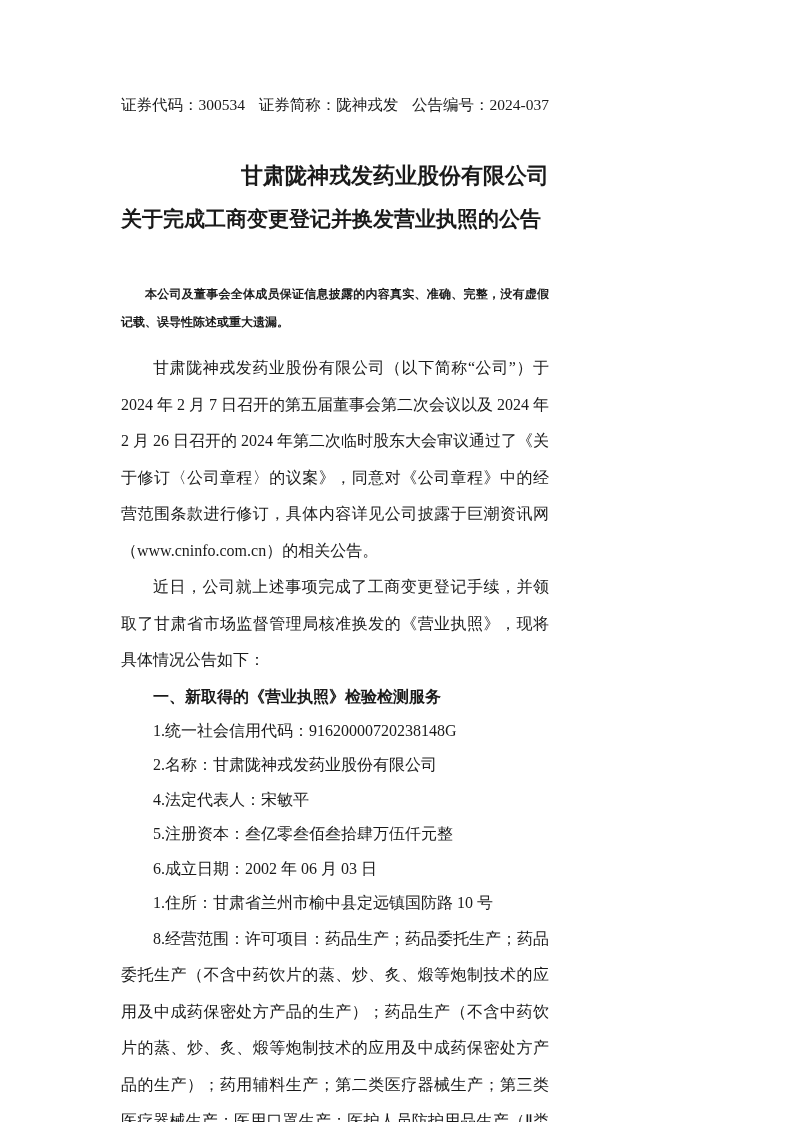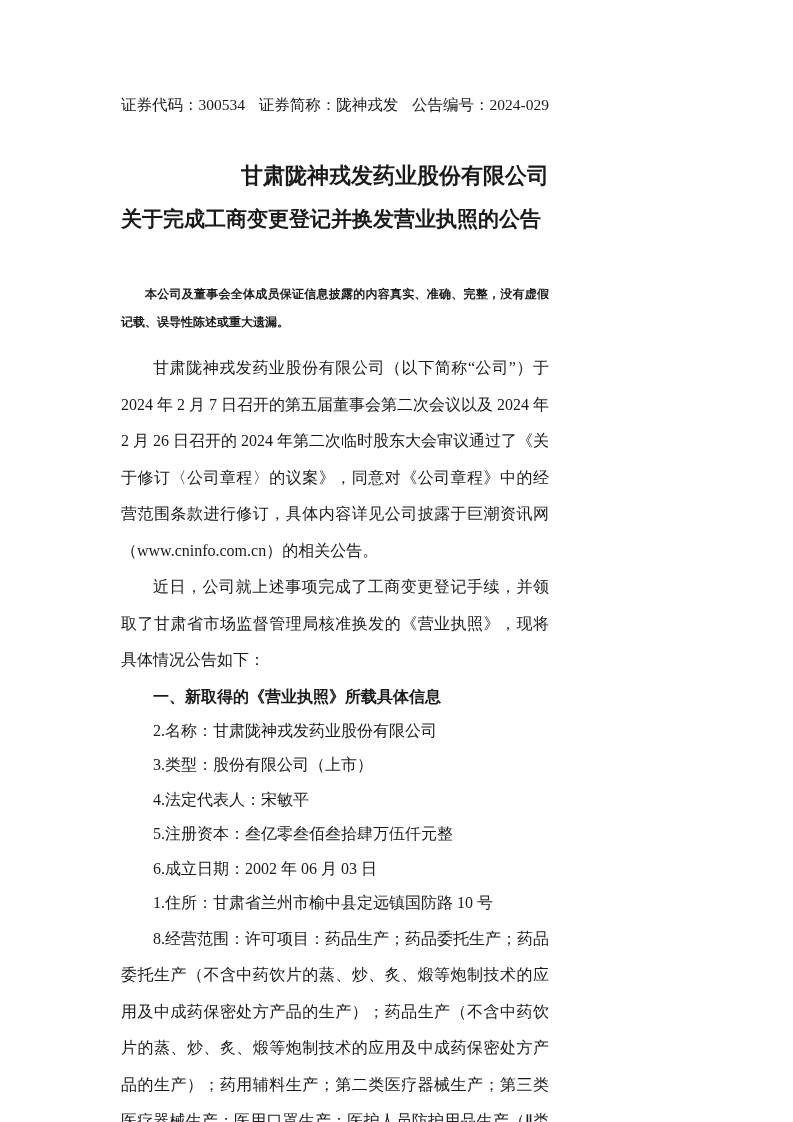--- a/index.html
+++ b/index.html
@@ -77,34 +77,34 @@
   }
 </style>
 </head>
 <body>
 
 <div class="page">
 
   <div class="doc-header">
     <span>证券代码：300534</span>
     <span>证券简称：陇神戎发</span>
-    <span>公告编号：2024-029</span>
+    <span>公告编号：2024-037</span>
   </div>
 
   <h1 class="title-1">甘肃陇神戎发药业股份有限公司</h1>
   <h2 class="title-2">关于完成工商变更登记并换发营业执照的公告</h2>
 
   <p class="disclaimer">本公司及董事会全体成员保证信息披露的内容真实、准确、完整，没有虚假记载、误导性陈述或重大遗漏。</p>
 
   <p class="para">甘肃陇神戎发药业股份有限公司（以下简称“公司”）于 2024 年 2 月 7 日召开的第五届董事会第二次会议以及 2024 年 2 月 26 日召开的 2024 年第二次临时股东大会审议通过了《关于修订〈公司章程〉的议案》，同意对《公司章程》中的经营范围条款进行修订，具体内容详见公司披露于巨潮资讯网（www.cninfo.com.cn）的相关公告。</p>
   <p class="para">近日，公司就上述事项完成了工商变更登记手续，并领取了甘肃省市场监督管理局核准换发的《营业执照》，现将具体情况公告如下：</p>
 
-  <h3 class="section-heading">一、新取得的《营业执照》所载具体信息</h3>
+  <h3 class="section-heading">一、新取得的《营业执照》检验检测服务</h3>
 
+  <p class="license-item">1.统一社会信用代码：91620000720238148G</p>
   <p class="license-item">2.名称：甘肃陇神戎发药业股份有限公司</p>
-  <p class="license-item">3.类型：股份有限公司（上市）</p>
   <p class="license-item">4.法定代表人：宋敏平</p>
   <p class="license-item">5.注册资本：叁亿零叁佰叁拾肆万伍仟元整</p>
   <p class="license-item">6.成立日期：2002 年 06 月 03 日</p>
   <p class="license-item">1.住所：甘肃省兰州市榆中县定远镇国防路 10 号</p>
   <p class="license-item long">8.经营范围：许可项目：药品生产；药品委托生产；药品委托生产（不含中药饮片的蒸、炒、炙、煅等炮制技术的应用及中成药保密处方产品的生产）；药品生产（不含中药饮片的蒸、炒、炙、煅等炮制技术的应用及中成药保密处方产品的生产）；药用辅料生产；第二类医疗器械生产；第三类医疗器械生产；医用口罩生产；医护人员防护用品生产（Ⅱ类医疗器械）；消毒剂生产（不含危险化学品）；卫生用品和一次性使用医疗用品生产；药品批发；检验检测服务；房地</p>
 
 </div>
 
 </body></html>

